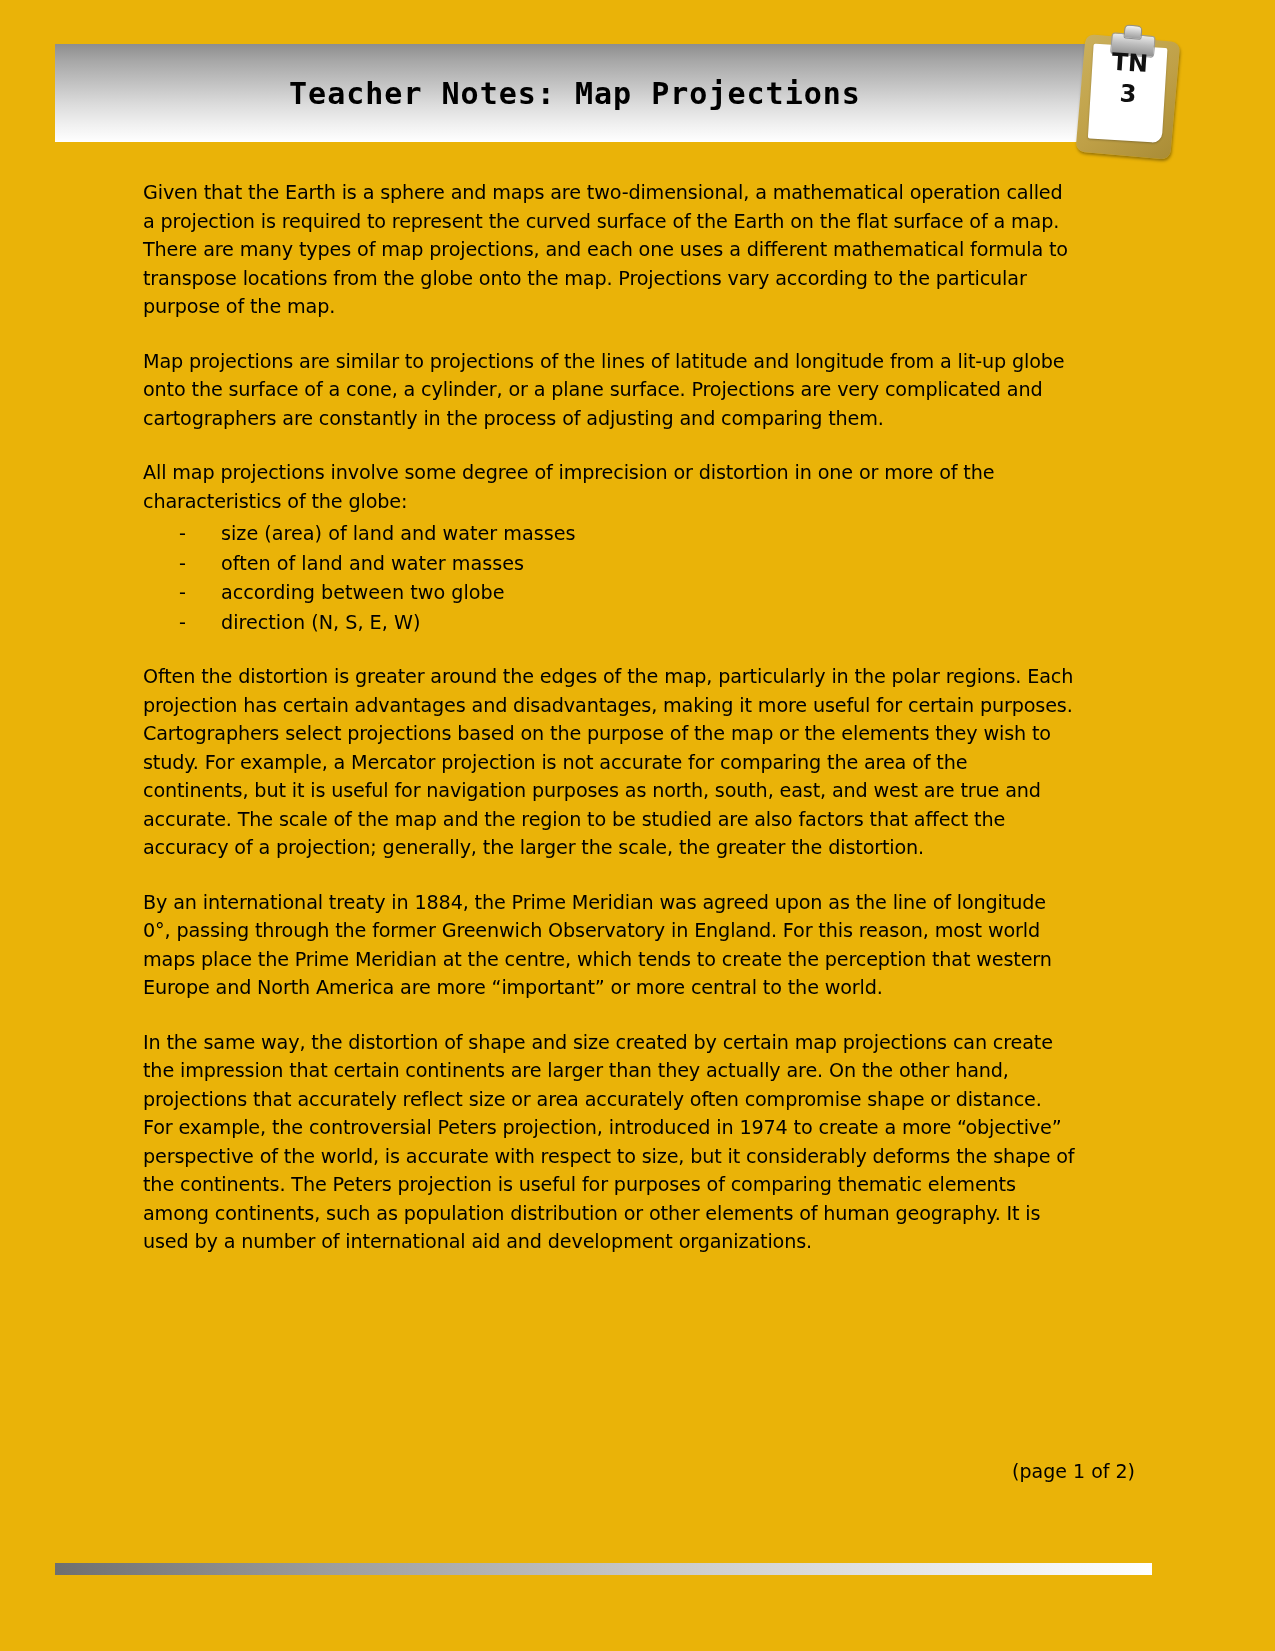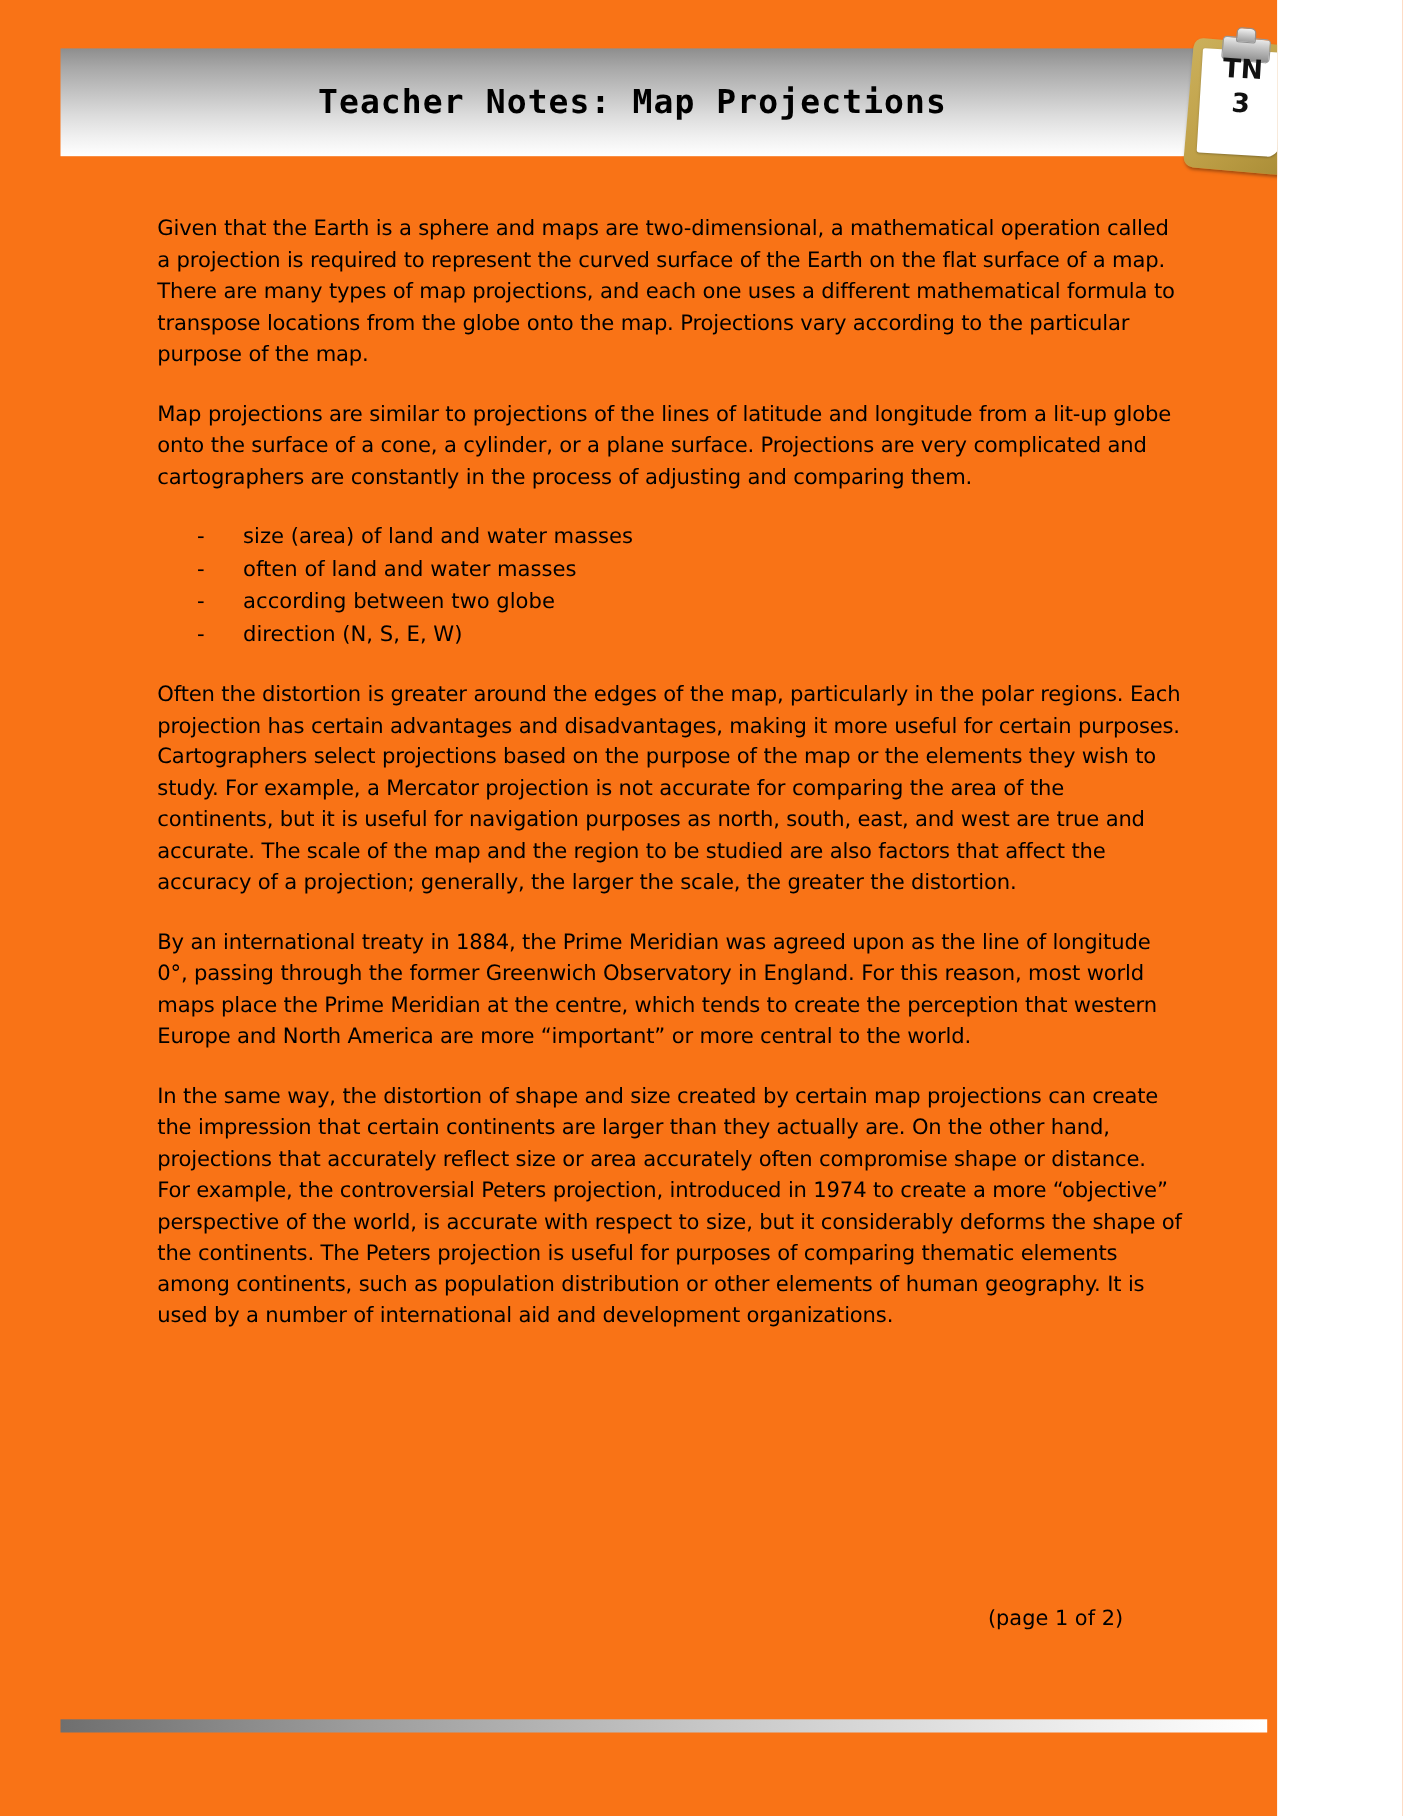--- a/index.html
+++ b/index.html
@@ -3,23 +3,23 @@
 <meta charset="utf-8">
 <style>
   html, body {
     margin: 0;
     padding: 0;
     background: #ffffff;
   }
 
   .page {
     position: relative;
-    width: 1161px;
+    width: 1275px;
     height: 1651px;
-    background: #f97316;
+    background: #eab308;
     overflow: hidden;
     font-family: "DejaVu Sans", sans-serif;
   }
 
   
   .header-band {
     position: absolute;
     left: 55px;
     top: 44px;
     width: 1097px;
@@ -124,21 +124,21 @@
     left: 143px;
     top: 178px;
     width: 932px;
   }
 
   .para {
     font-family: "DejaVu Sans", sans-serif;
     font-size: 19.2px;
     line-height: 28.5px;
     color: #000000;
-    margin: 16px 0 26px 0;
+    margin: 1px 0 26px 0;
     text-align: left;
     letter-spacing: -0.15px;
   }
 
   .para.tight { margin-bottom: 4px; }
 
   ul.bullets {
     list-style: none;
     margin: 0 0 26px 0;
     padding: 0 0 0 36px;
@@ -201,20 +201,21 @@
       <div class="cb-num">3</div>
     </div>
   </div>
 
   <div class="body-area">
 
     <p class="para">Given that the Earth is a sphere and maps are two-dimensional, a mathematical operation called a projection is required to represent the curved surface of the Earth on the flat surface of a map. There are many types of map projections, and each one uses a different mathematical formula to transpose locations from the globe onto the map. Projections vary according to the particular purpose of the map.</p>
 
     <p class="para">Map projections are similar to projections of the lines of latitude and longitude from a lit-up globe onto the surface of a cone, a cylinder, or a plane surface. Projections are very complicated and cartographers are constantly in the process of adjusting and comparing them.</p>
 
+    <p class="para tight">All map projections involve some degree of imprecision or distortion in one or more of the characteristics of the globe:</p>
 
     <ul class="bullets">
       <li>
         <span class="dash">-</span>
         <b>size</b><span> (area) of land and water masses</span>
       </li>
       <li>
         <span class="dash">-</span>
         <b>often</b><span> of land and water masses</span>
       </li>

